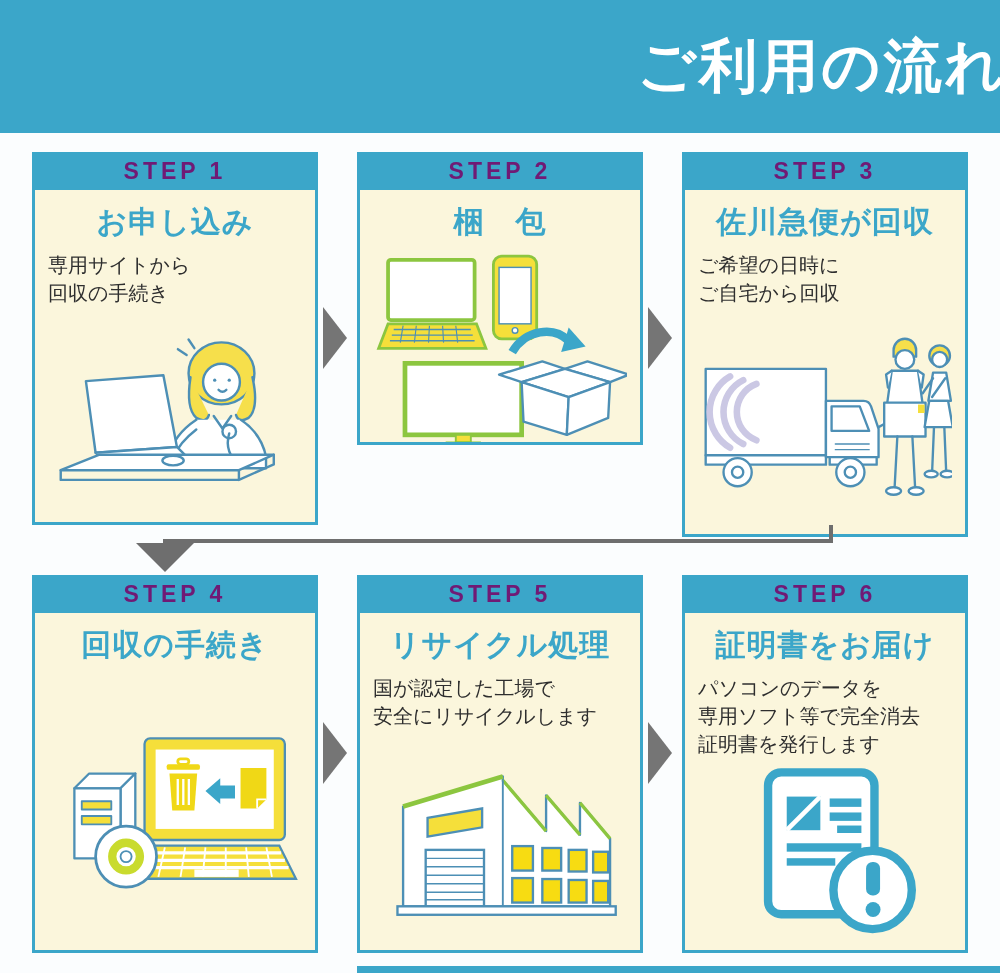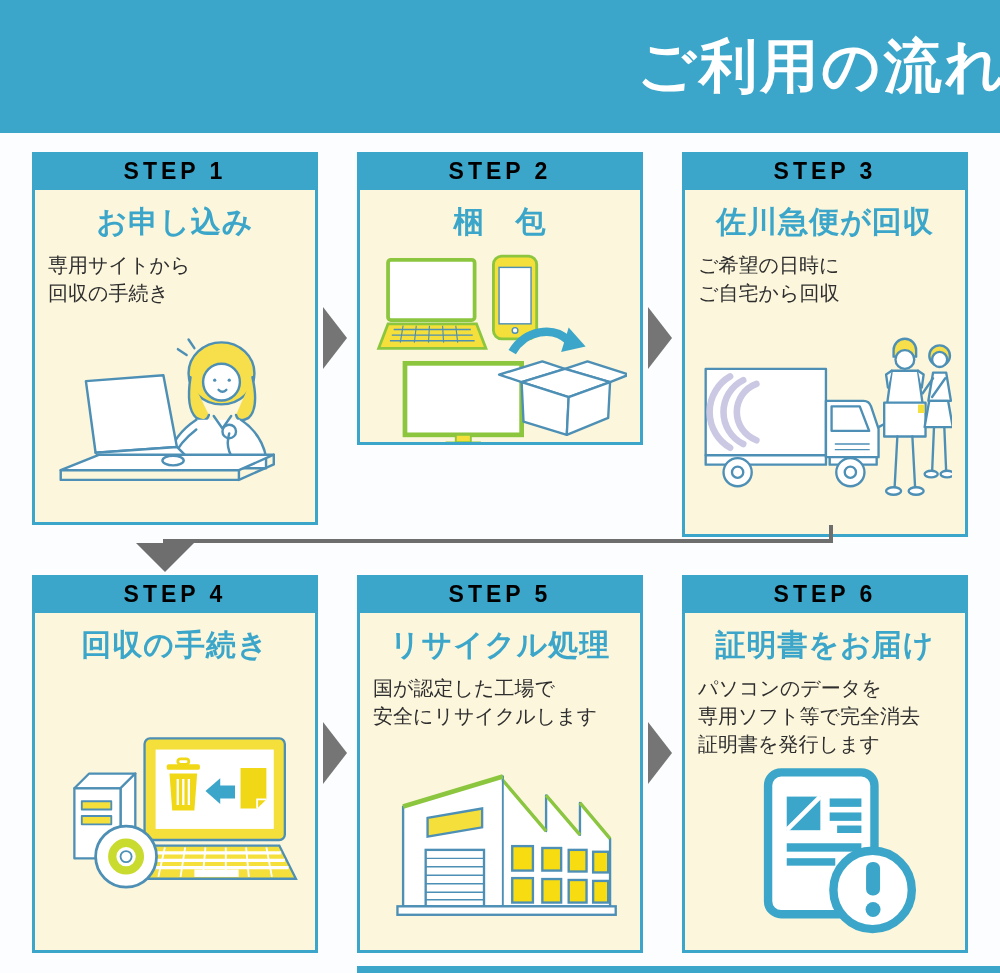--- a/index.html
+++ b/index.html
@@ -10,21 +10,21 @@
   }
   .banner{
     position:absolute;left:0;top:0;width:1000px;height:133px;
     background:#3ba6c9;display:flex;align-items:center;justify-content:flex-end;padding-left:7px;
   }
   .banner h1{
     margin:0;color:#ffffff;font-size:58px;font-weight:800;letter-spacing:3px;
   }
   .card{position:absolute;width:286px;box-sizing:border-box;}
   .card-header{
-    height:38px;background:#3ba6c9;color:#000000;
+    height:38px;background:#3ba6c9;color:#701a75;
     display:flex;align-items:center;justify-content:center;
     font-size:23px;font-weight:800;letter-spacing:4px;
   }
   .card-body{
     position:absolute;left:0;right:0;top:38px;bottom:0;
     background:#fbf6dc;border:3px solid #3ba6c9;border-top:none;
     display:flex;flex-direction:column;align-items:center;box-sizing:border-box;
   }
   .card-title{
     margin:12px 0 4px;color:#3ba6c9;font-size:30px;font-weight:800;

